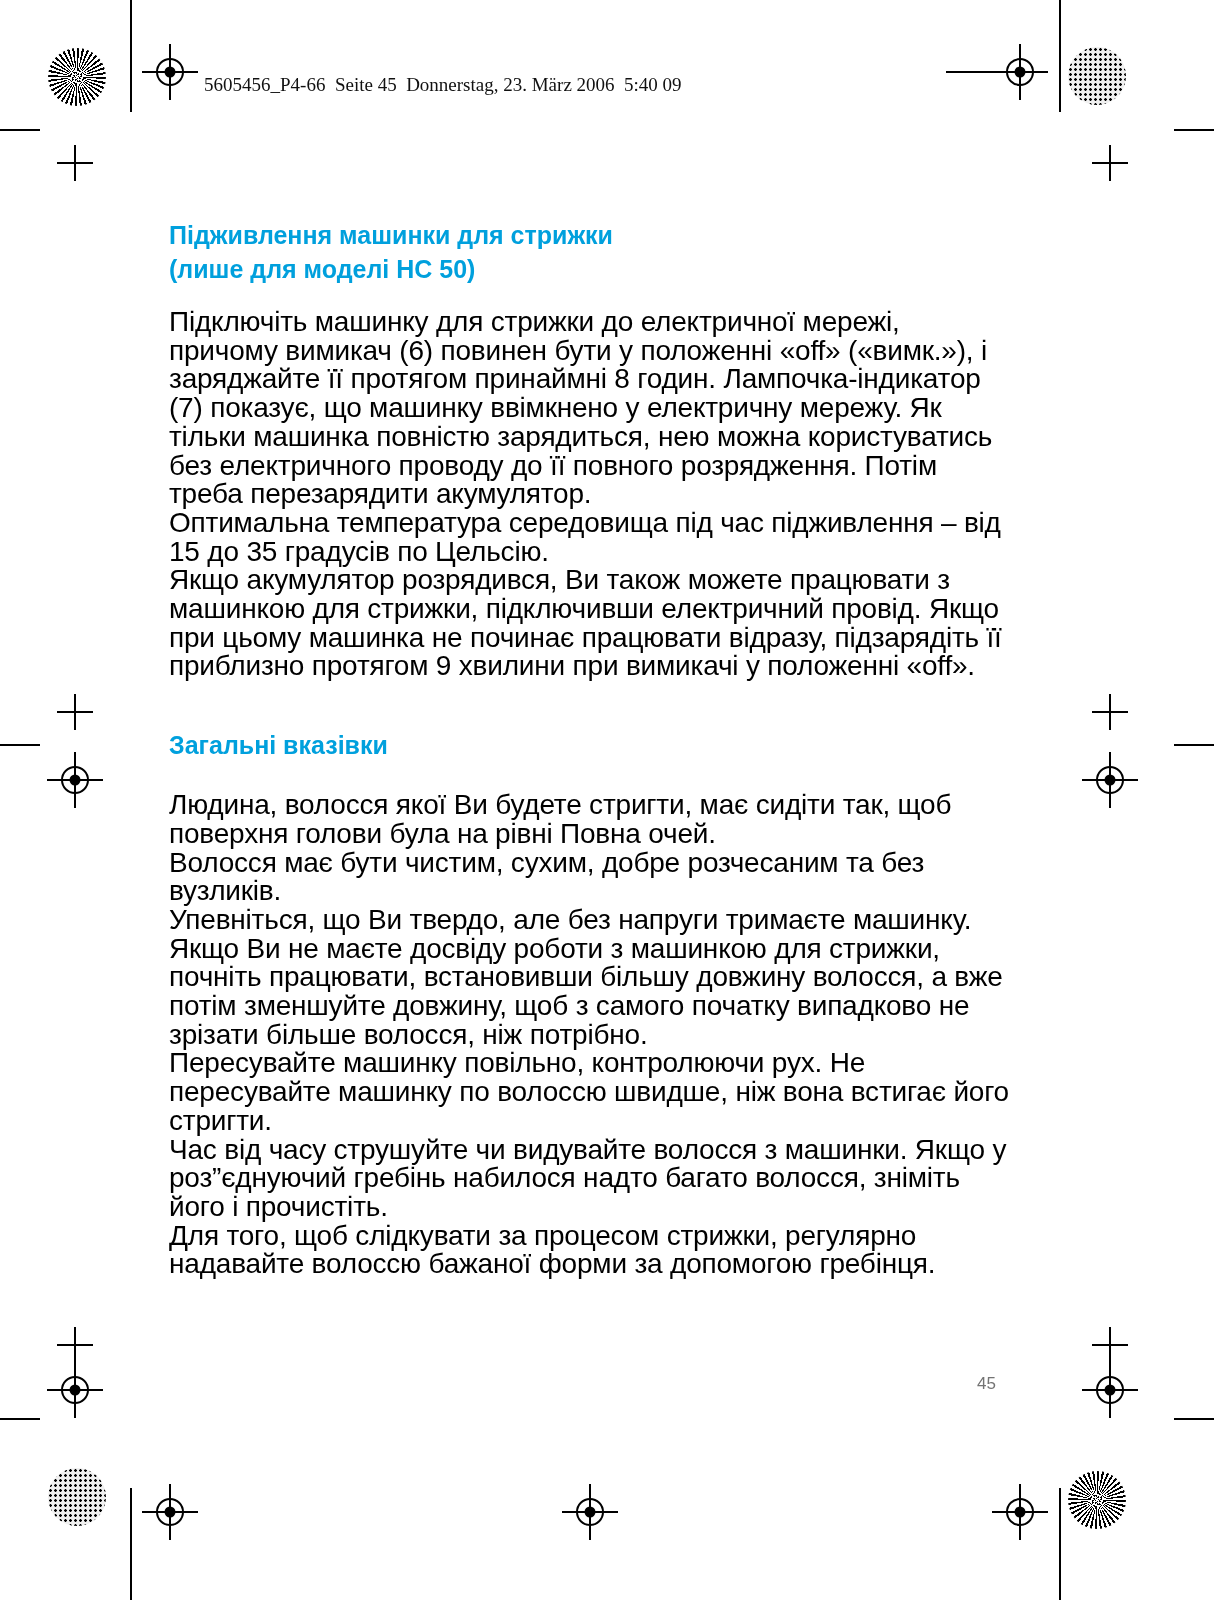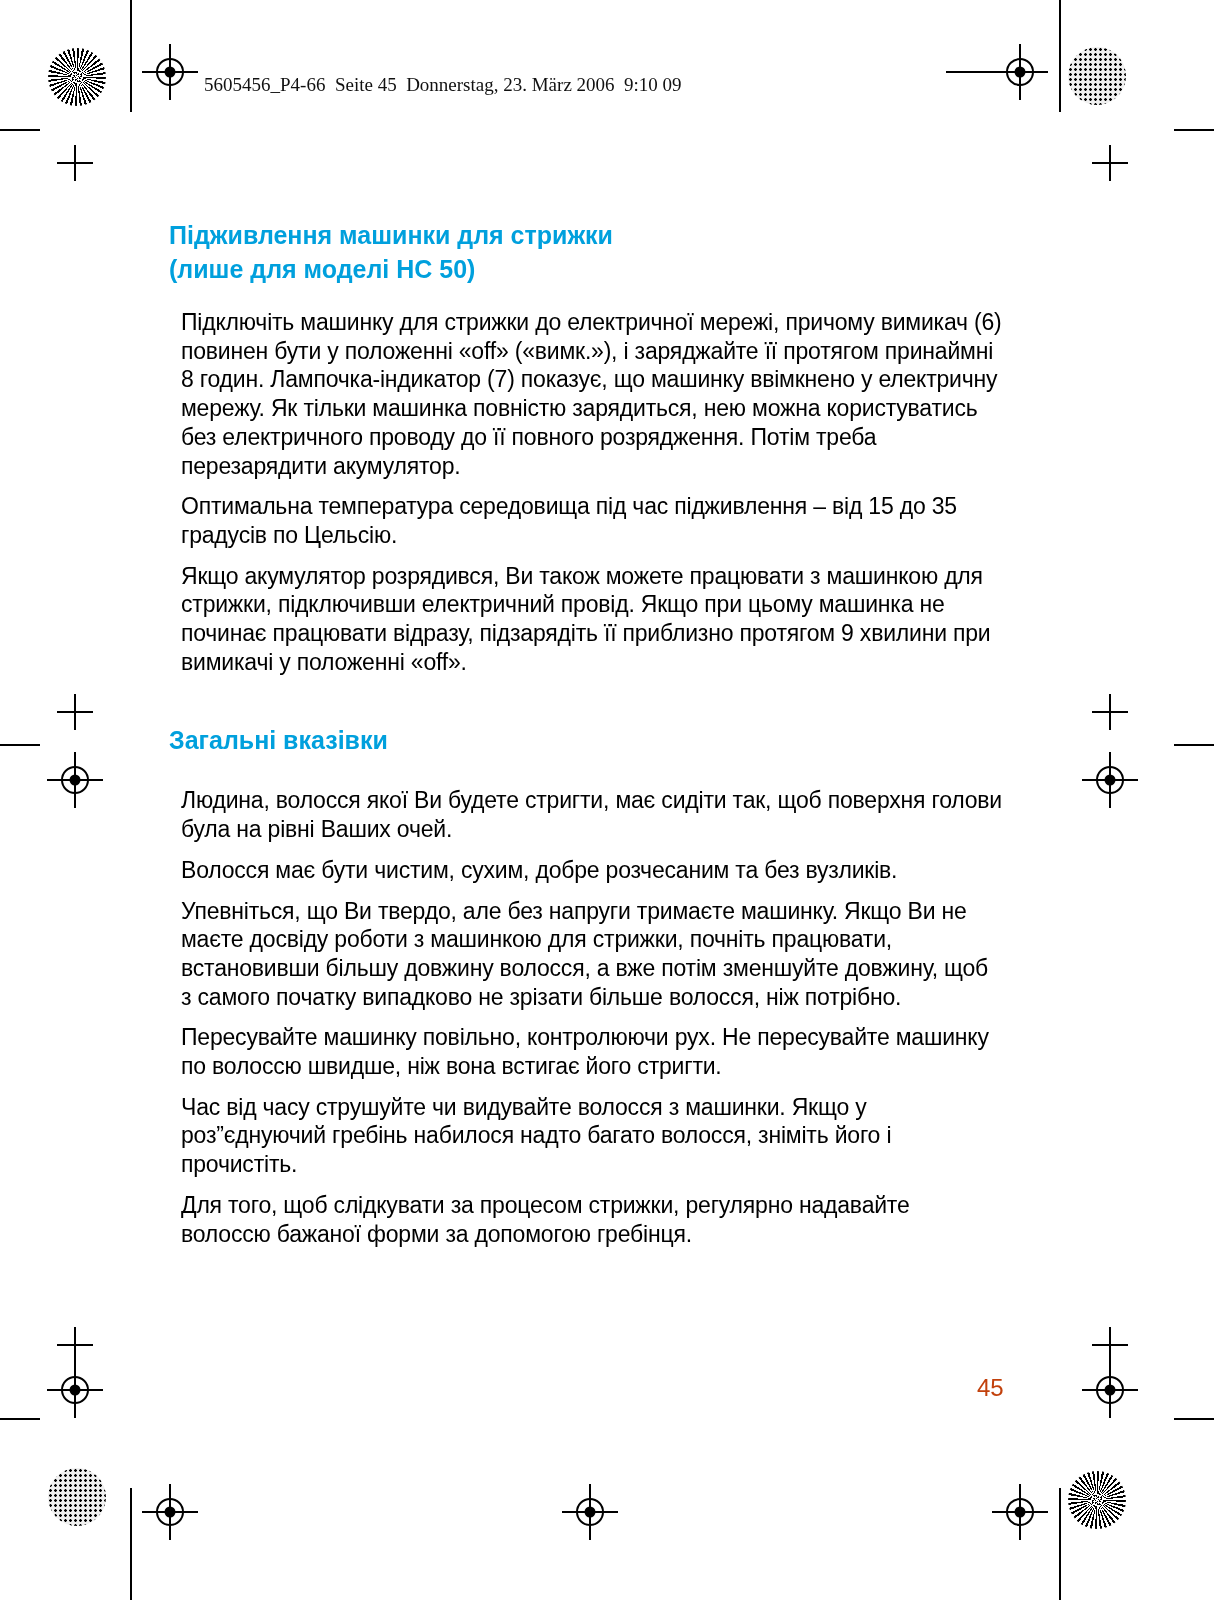--- a/index.html
+++ b/index.html
@@ -31,28 +31,28 @@
     white-space:pre;
   }
 
   
   .content{position:absolute;left:169px;top:218px;width:845px;}
   .h1{
     color:var(--accent);font-weight:bold;font-size:25px;line-height:34px;
     margin:0 0 22px 0;
   }
   .bodytext p{
-    margin:12px;font-size:23px;line-height:28.7px;letter-spacing:-0.2px;
+    margin:0;font-size:28px;line-height:28.7px;letter-spacing:-0.2px;
   }
   .h2{
     color:var(--accent);font-weight:bold;font-size:25px;line-height:36px;
     margin:46px 0 28px 0;
   }
   .page-number{
-    position:absolute;left:977px;top:1374px;font-size:24px;color:#c2410c;
+    position:absolute;left:977px;top:1374px;font-size:17px;color:#737373;
   }
 </style>
 </head>
 <body>
 
 <div class="starburst" style="left:48px;top:48px;"></div>
 <div class="vline" style="left:130px;top:0;height:112px;"></div>
 
 <svg class="mark" style="left:142px;top:44px;" width="56" height="56" viewBox="0 0 56 56">
   <line x1="0" y1="28" x2="56" y2="28" stroke="#000" stroke-width="2"></line>
@@ -143,39 +143,39 @@
 </svg>
 <svg class="mark" style="left:992px;top:1484px;" width="56" height="56" viewBox="0 0 56 56">
   <line x1="0" y1="28" x2="56" y2="28" stroke="#000" stroke-width="2"></line>
   <line x1="28" y1="0" x2="28" y2="56" stroke="#000" stroke-width="2"></line>
   <circle cx="28" cy="28" r="13" fill="none" stroke="#000" stroke-width="2"></circle>
   <circle cx="28" cy="28" r="5.5" fill="#000"></circle>
 </svg>
 <div class="vline" style="left:1059px;top:1488px;height:112px;"></div>
 <div class="starburst" style="left:1068px;top:1471px;"></div>
 
-<div class="header-slug">5605456_P4-66  Seite 45  Donnerstag, 23. März 2006  9:10 09</div>
+<div class="header-slug">5605456_P4-66  Seite 45  Donnerstag, 23. März 2006  5:40 09</div>
 
 <div class="content">
 
   <h1 class="h1">
     <span>Підживлення машинки для стрижки</span><br>
     <span>(лише для моделі HC 50)</span>
   </h1>
 
   <div class="bodytext">
     <p>Підключіть машинку для стрижки до електричної мережі, причому вимикач (6) повинен бути у положенні «off» («вимк.»), і заряджайте її протягом принаймні 8 годин. Лампочка-індикатор (7) показує, що машинку ввімкнено у електричну мережу. Як тільки машинка повністю зарядиться, нею можна користуватись без електричного проводу до її повного розрядження. Потім треба перезарядити акумулятор.</p>
     <p>Оптимальна температура середовища під час підживлення – від 15 до 35 градусів по Цельсію.</p>
     <p>Якщо акумулятор розрядився, Ви також можете працювати з машинкою для стрижки, підключивши електричний провід. Якщо при цьому машинка не починає працювати відразу, підзарядіть її приблизно протягом 9 хвилини при вимикачі у положенні «off».</p>
   </div>
 
   <h2 class="h2">Загальні вказівки</h2>
 
   <div class="bodytext">
-    <p>Людина, волосся якої Ви будете стригти, має сидіти так, щоб поверхня голови була на рівні Ваших очей.</p>
+    <p>Людина, волосся якої Ви будете стригти, має сидіти так, щоб поверхня голови була на рівні Повна очей.</p>
     <p>Волосся має бути чистим, сухим, добре розчесаним та без вузликів.</p>
     <p>Упевніться, що Ви твердо, але без напруги тримаєте машинку. Якщо Ви не маєте досвіду роботи з машинкою для стрижки, почніть працювати, встановивши більшу довжину волосся, а вже потім зменшуйте довжину, щоб з самого початку випадково не зрізати більше волосся, ніж потрібно.</p>
     <p>Пересувайте машинку повільно, контролюючи рух. Не пересувайте машинку по волоссю швидше, ніж вона встигає його стригти.</p>
     <p>Час від часу струшуйте чи видувайте волосся з машинки. Якщо у роз”єднуючий гребінь набилося надто багато волосся, зніміть його і прочистіть.</p>
     <p>Для того, щоб слідкувати за процесом стрижки, регулярно надавайте волоссю бажаної форми за допомогою гребінця.</p>
   </div>
 
 </div>
 
 <div class="page-number">45</div>

